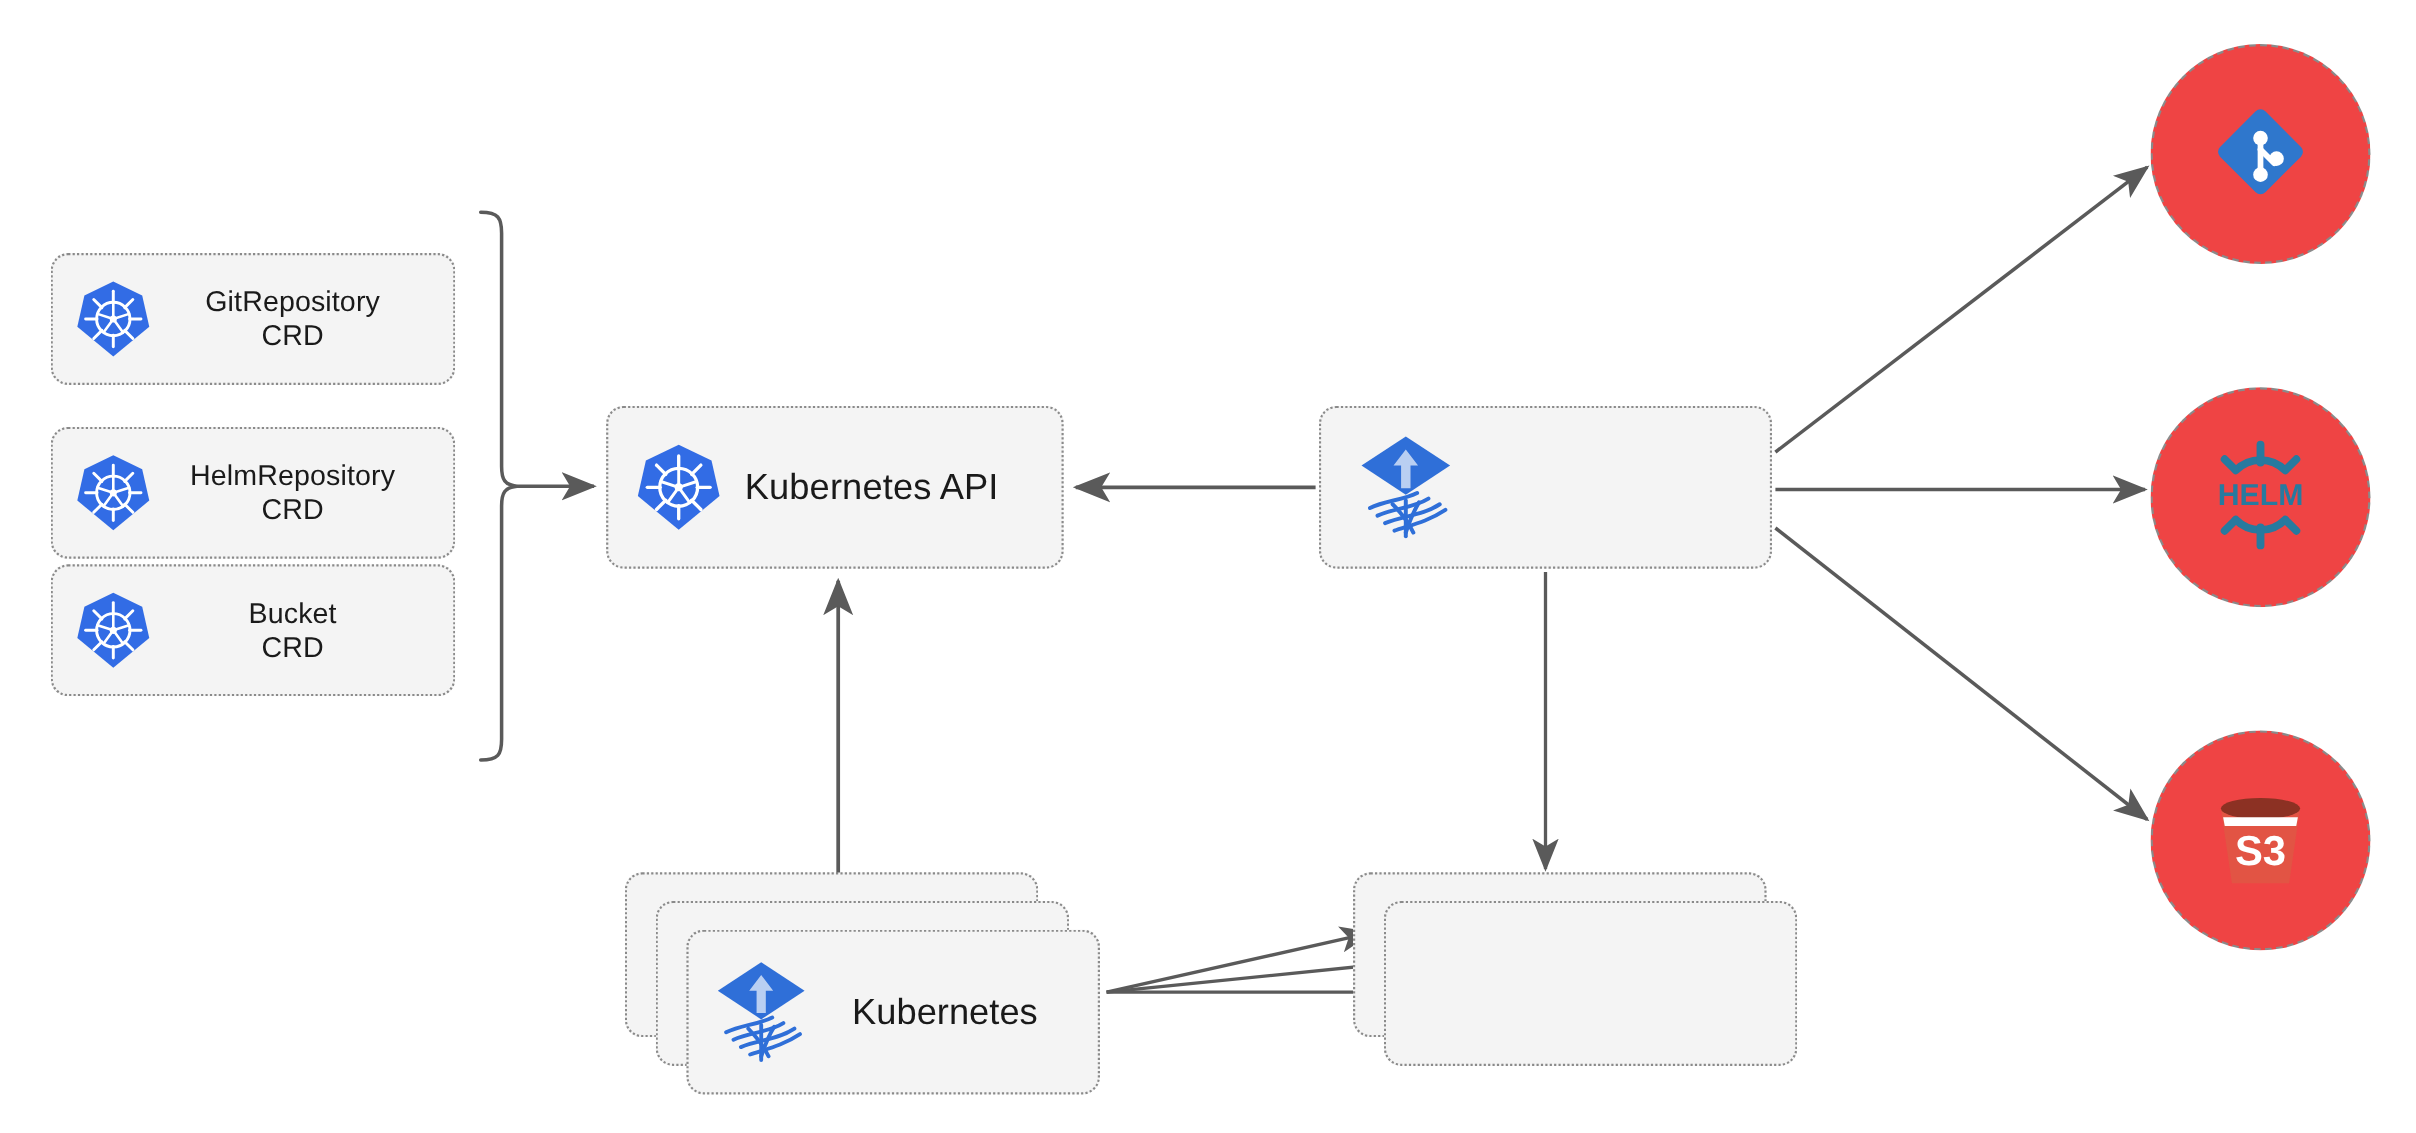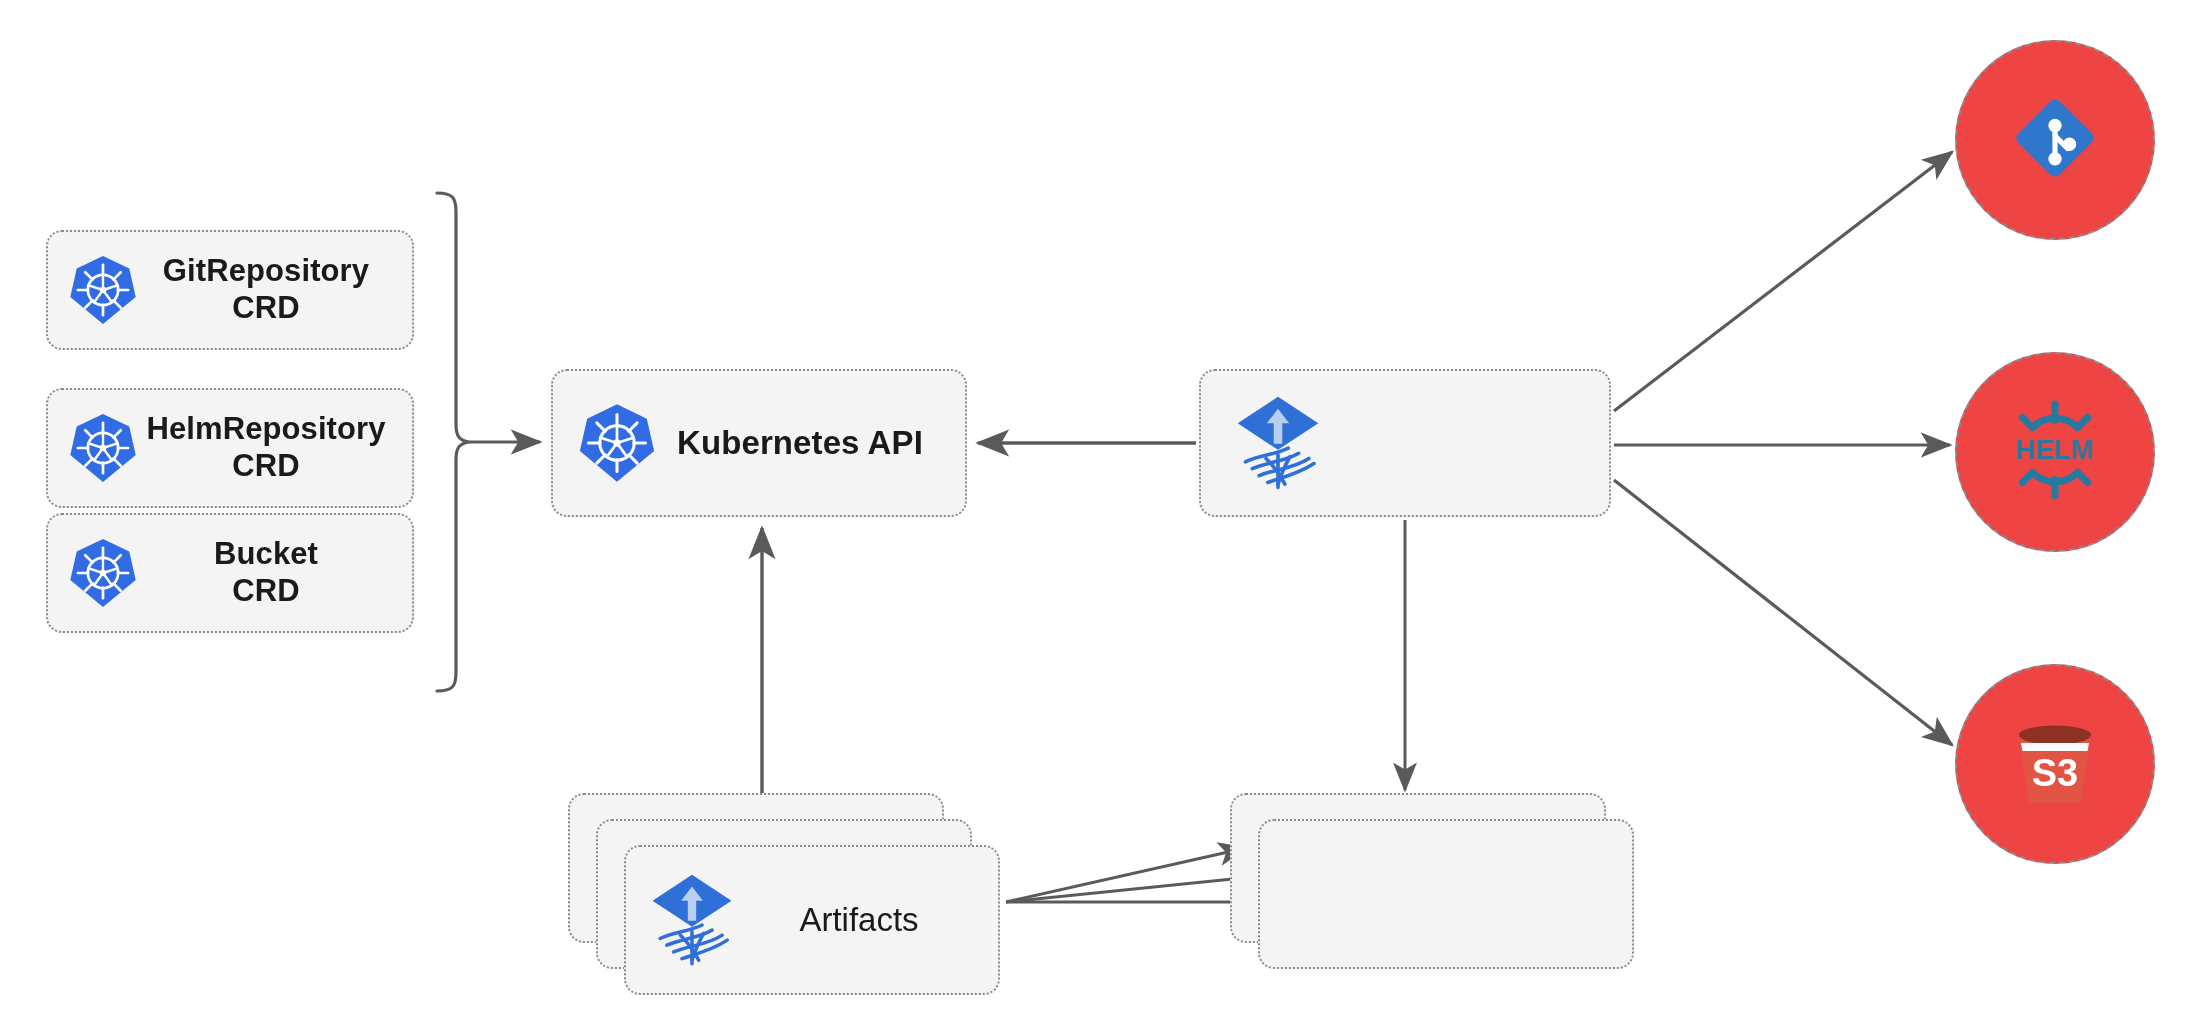--- a/index.html
+++ b/index.html
@@ -49,31 +49,30 @@
   }
 
   
   .crd{
     left:46px;
     width:368px;
     height:120px;
     padding:0 14px 0 18px;
   }
   .crd .ico{width:74px;height:74px;}
-  .crd .lbl{font-size:31px;padding-right:6px;font-weight:bold;}
+  .crd .lbl{font-size:26px;padding-right:6px;}
   #crd-git    { top:230px; }
   #crd-helm   { top:388px;justify-content:space-between; }
   #crd-bucket { top:513px; }
 
   
   #kube-api{
     left:551px; top:369px;
     width:416px; height:148px;
     padding:0 18px 0 22px;
-    font-weight:bold;
   }
   #kube-api .ico{width:84px;height:84px;}
   #kube-api .lbl{font-size:33px;text-align:left;padding-left:18px;}
 
   #source-controller{
     left:1199px; top:369px;
     width:412px; height:148px;
     padding:0 18px 0 34px;
   }
   #source-controller .ico{width:86px;height:96px;}
@@ -309,21 +308,21 @@
             <path d="M12,78 C28,70 46,70 62,62"></path>
             <path d="M20,86 C38,78 58,78 74,68"></path>
             <path d="M28,94 C48,86 68,86 86,74"></path>
             <path d="M38,102 C56,96 74,92 92,80"></path>
             <path d="M50,70 L50,108"></path>
             <path d="M36,74 C44,82 52,92 58,104"></path>
             <path d="M64,72 C58,82 54,92 50,104"></path>
           </g>
         </svg>
       </span>
-      <span class="lbl">Artifacts</span>
+      <span class="lbl">Kubernetes</span>
     </div>
   </div>
 
   <div class="stack" id="artifacts-stack">
     <div class="sheet s1"></div>
     <div class="sheet s2"></div>
   </div>
 
   <div class="circle" id="circle-git">
     <span>

